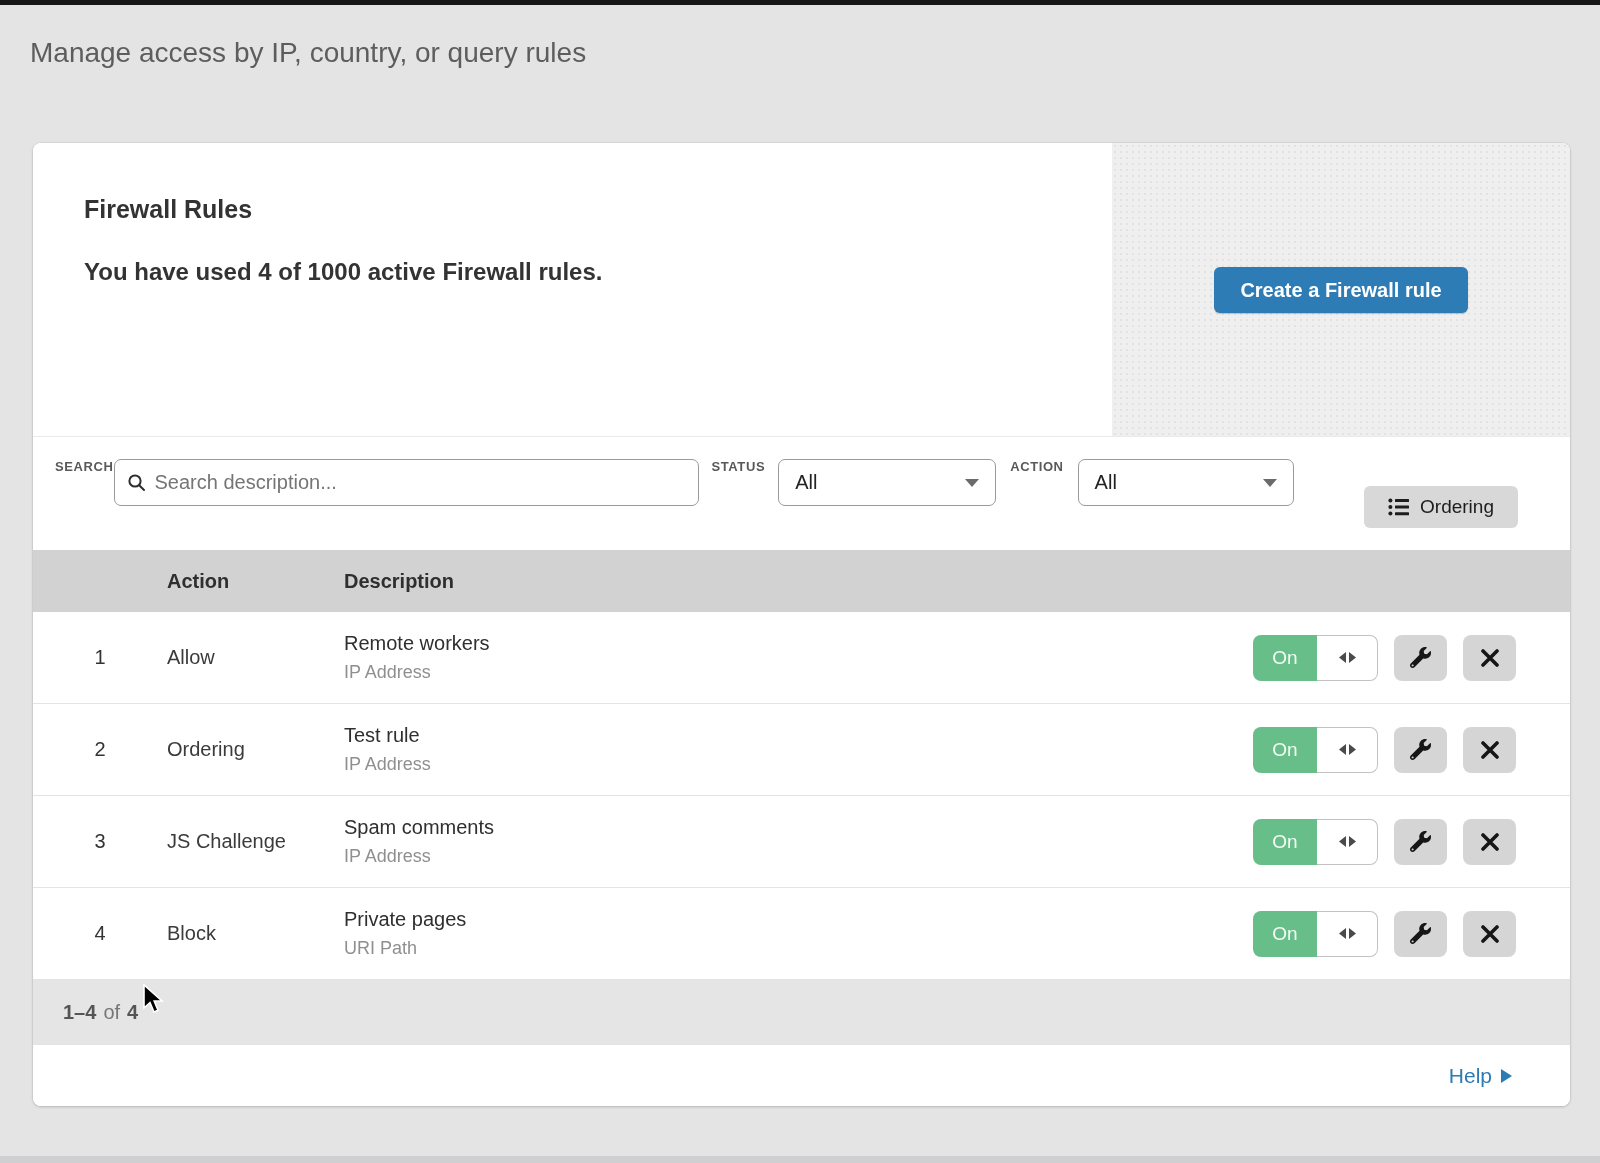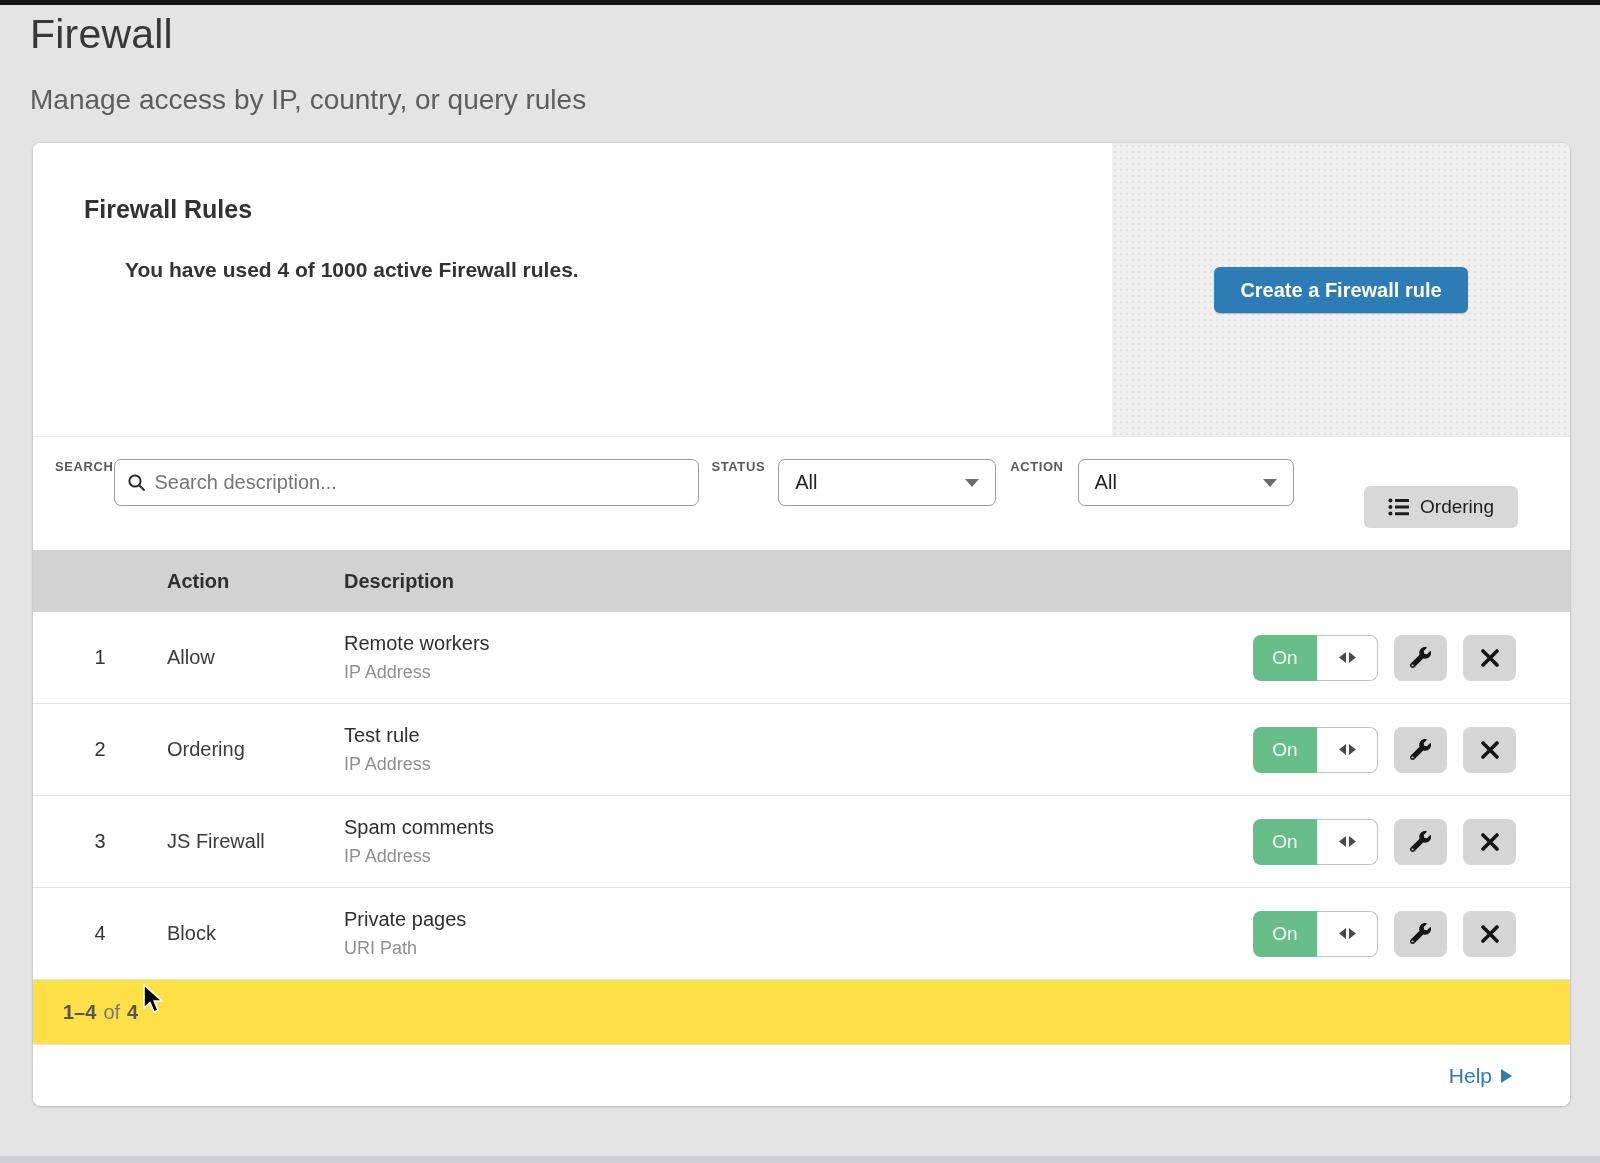--- a/index.html
+++ b/index.html
@@ -24,21 +24,21 @@
     background: #ffffff; border-radius: 8px;
     box-shadow: 0 1px 3px rgba(0,0,0,0.18), 0 0 0 1px rgba(0,0,0,0.04);
     overflow: hidden;
   }
 
   
   .hero { display: flex; height: 294px; border-bottom: 1px solid #eaeaea; }
   .hero-left { flex: 1; padding: 52px 60px 0 51px; background: #fff; }
   .hero-title { font-size: 25px; font-weight: 700; color: #333; margin-bottom: 24px; }
   .hero-desc { font-size: 21px; color: #3f3f3f; line-height: 1.75; max-width: 960px; }
-  .hero-usage { font-size: 21px; font-weight: 700; color: #333; margin-top: 34px; margin-left: 41px; }
+  .hero-usage { font-size: 24px; font-weight: 700; color: #333; margin-top: 34px; }
   .hero-right {
     width: 458px; flex: none;
     background-color: #efefef;
     background-image: radial-gradient(#e2e2e2 1px, transparent 1px);
     background-size: 6px 6px;
     display: flex; align-items: center; justify-content: center;
   }
   .create-btn {
     background: var(--accent-blue, #2d7cb5); color: #fff;
     font-family: inherit; font-size: 20px; font-weight: 700;
@@ -98,42 +98,41 @@
   .toggle-knob {
     width: 61px; background: #fff; border: 1px solid #c2c2c2; border-left: none;
     border-radius: 0 8px 8px 0; display: flex; align-items: center; justify-content: center; gap: 3px;
   }
   .icon-btn {
     width: 53px; height: 46px; background: #d5d5d5; border: none; border-radius: 8px;
     display: flex; align-items: center; justify-content: center; cursor: pointer;
   }
 
   
-  .pagination { height: 64px; display: flex; align-items: center; padding-left: 30px; font-size: 20px; background: #fde047; }
+  .pagination { height: 64px; display: flex; align-items: center; padding-left: 30px; font-size: 20px; background: #e5e5e5; }
   .pg-bold { font-weight: 700; color: #555; }
   .pg-sep { color: #777; margin: 0 7px; }
   .help-row {
     height: 62px; border-top: 1px solid #e4e4e4; background: #fff;
     display: flex; align-items: center; justify-content: flex-end; padding-right: 58px;
   }
   .help-link {
     color: var(--accent-blue, #2d7cb5); font-size: 21px; text-decoration: none;
     display: flex; align-items: center; gap: 9px; cursor: pointer;
   }
 
   .cursor-overlay { position: absolute; left: 142px; top: 984px; pointer-events: none; z-index: 10; }
   .bottom-strip { position: absolute; left: 0; bottom: 0; width: 100%; height: 7px; background: #cfcfd1; }
 </style>
 </head>
 <body>
 
 <div class="top-strip"></div>
 
 <div class="page-header">
-  <h1 class="page-title">Firewall</h1>
   <div class="page-subtitle">Manage access by IP, country, or query rules</div>
 </div>
 
 <div class="card">
 
   <div class="hero">
     <div class="hero-left">
       <div class="hero-title">Firewall Rules</div>
       <div class="hero-usage">You have used 4 of 1000 active Firewall rules.</div>
     </div>
@@ -268,21 +267,21 @@
           <span style="display:flex;">
             <svg width="18" height="18" viewBox="0 0 18 18">
                 <path d="M2 2 L16 16 M16 2 L2 16" stroke="#161616" stroke-width="3.6" stroke-linecap="round"></path>
               </svg>
           </span>
         </button>
       </div>
     </div>
       <div class="rule-row">
       <div class="rule-num">3</div>
-      <div class="rule-action">JS Firewall</div>
+      <div class="rule-action">JS Challenge</div>
       <div>
         <div class="rule-desc-title">Spam comments</div>
         <div class="rule-desc-match">IP Address</div>
       </div>
       <div class="rule-controls">
         <div class="toggle">
           <div class="toggle-on">On</div>
           <div class="toggle-knob">
             <span style="display:flex;gap:3px;">
               <svg width="7" height="11" viewBox="0 0 7 11">

